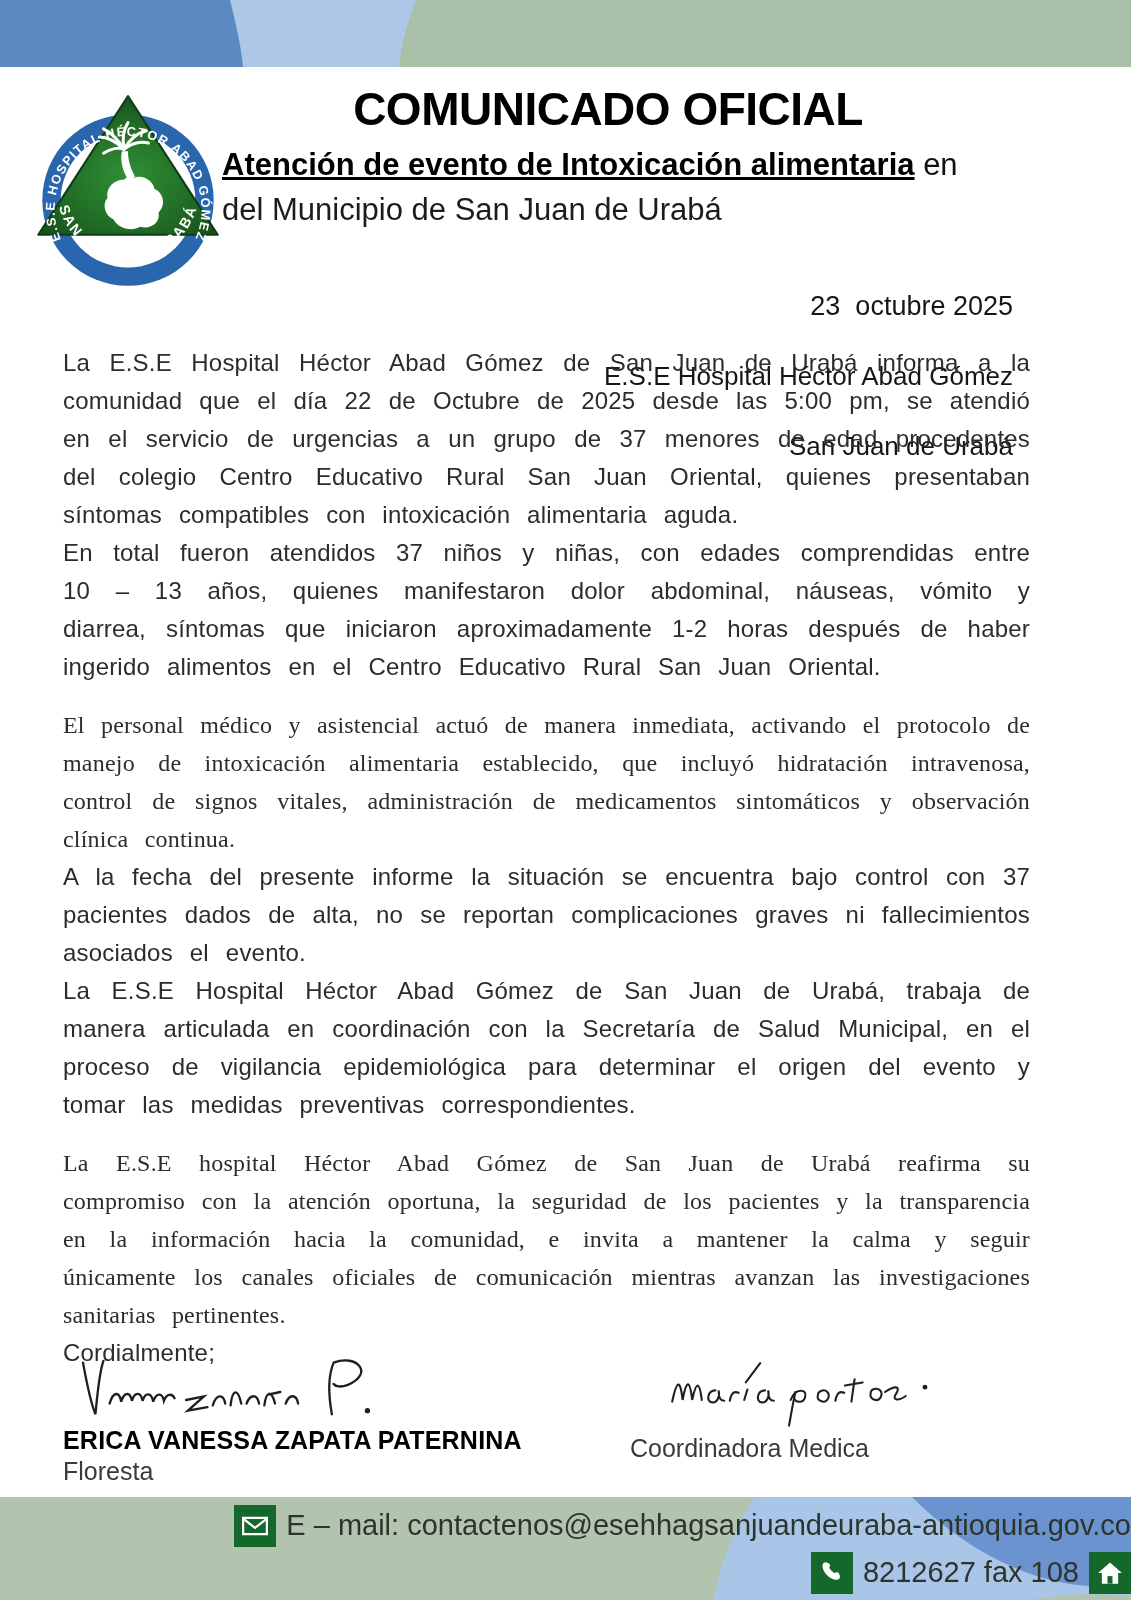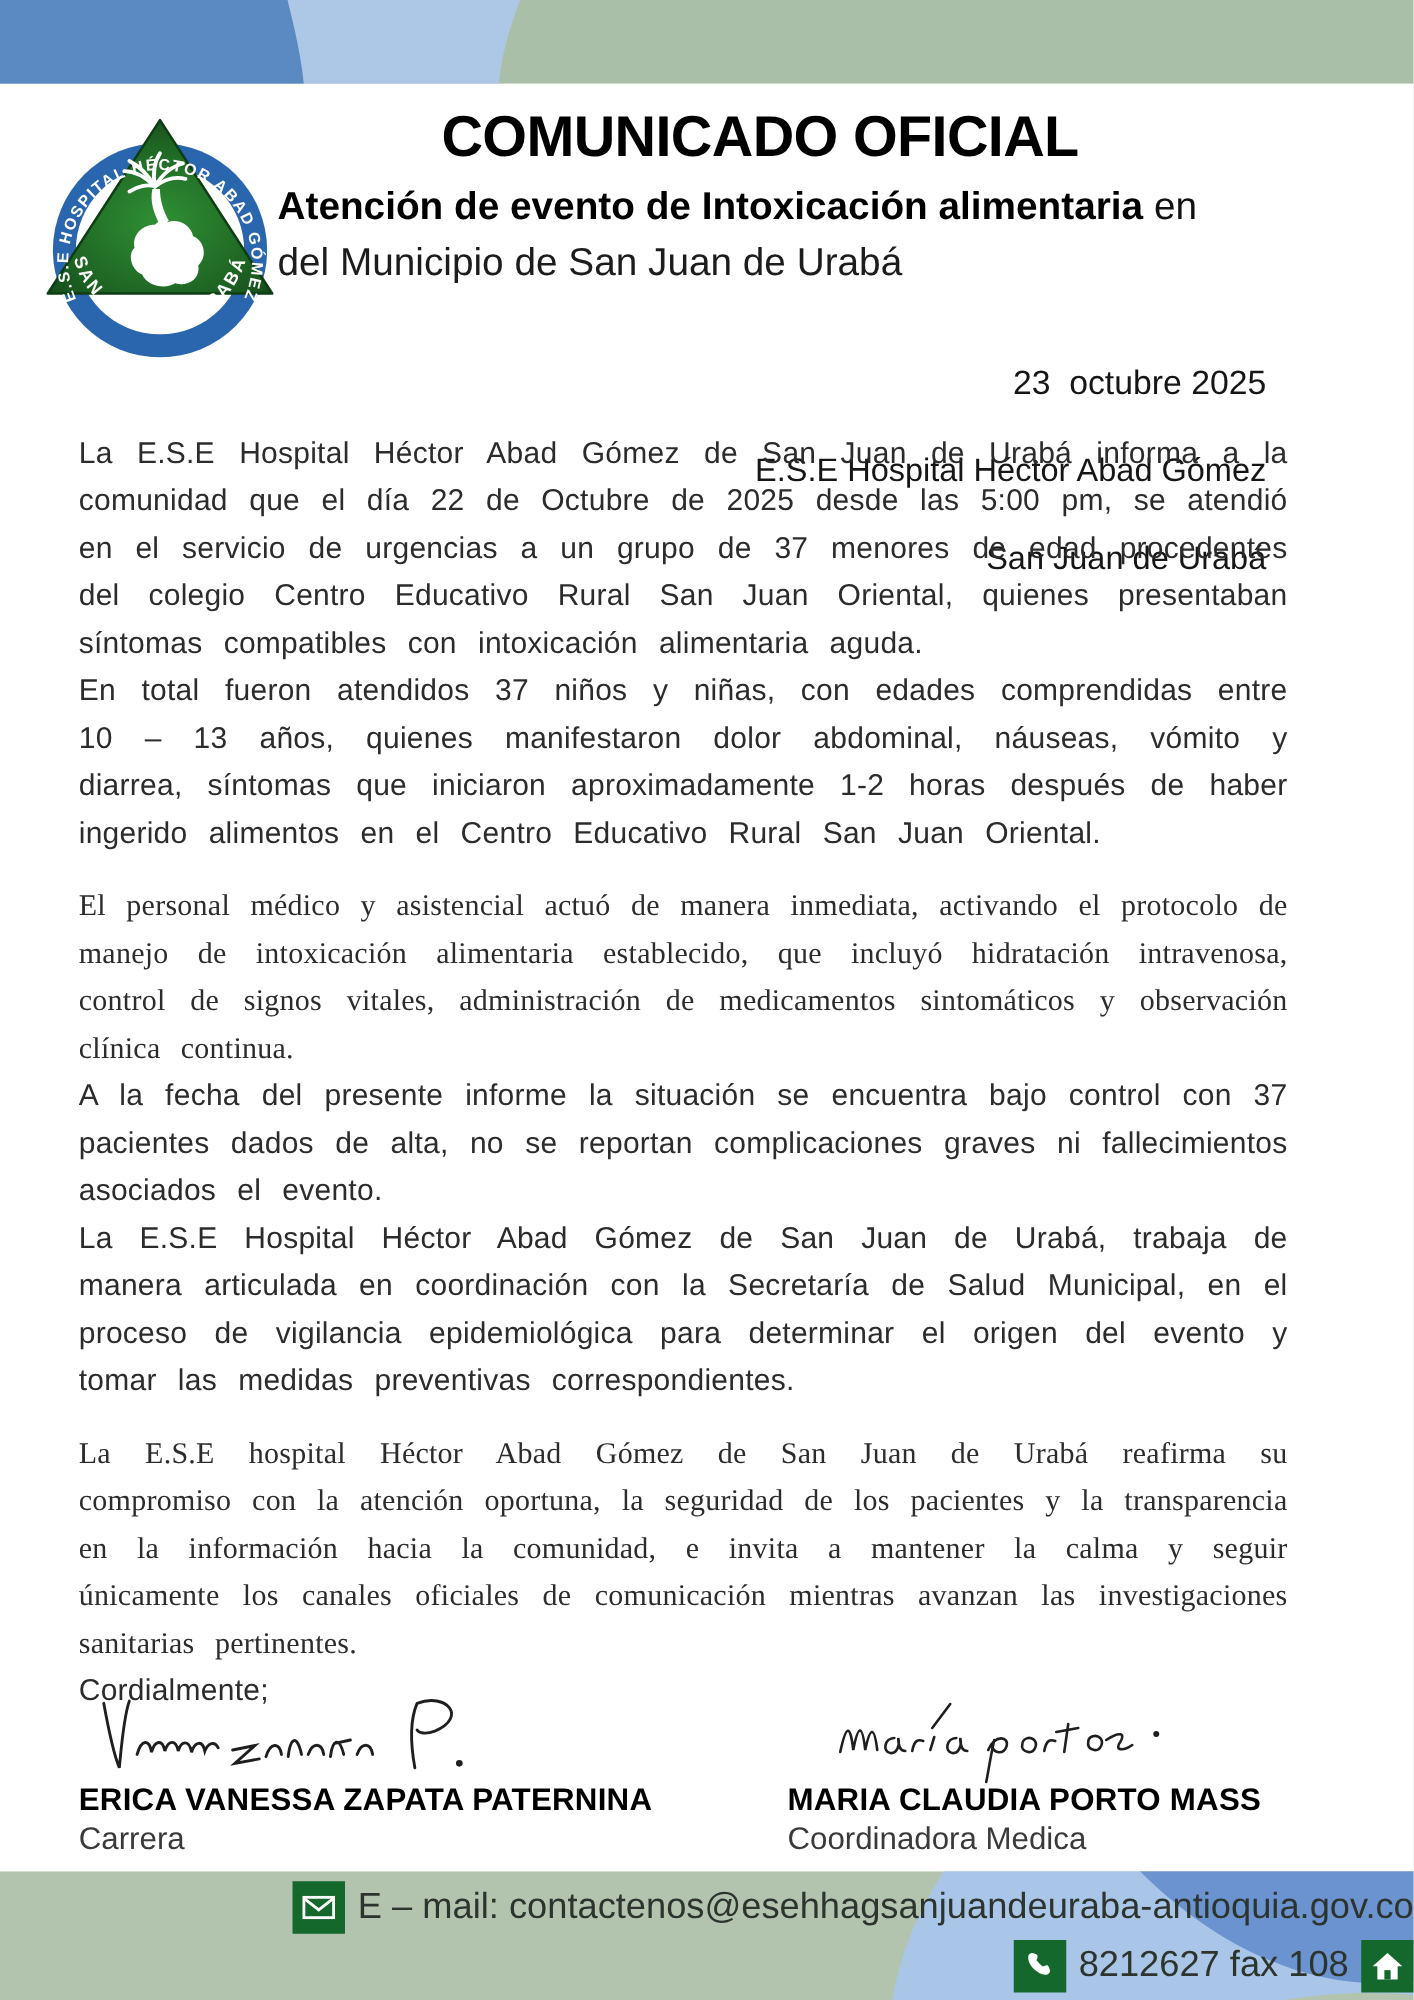--- a/index.html
+++ b/index.html
@@ -6,21 +6,21 @@
   .page{
     position:relative;width:1131px;height:1600px;margin:0 auto;
     background:#ffffff;overflow:hidden;
     font-family:"Liberation Sans",sans-serif;color:#2e2e2e;
   }
   .band-top{position:absolute;top:0;left:0;display:block;}
   .logo{position:absolute;top:90px;left:36px;width:184px;height:204px;}
   .header-text{position:absolute;left:222px;top:82px;width:812px;color:#000;}
   .doc-title{margin:0 40px 6px 0;font-size:46px;font-weight:700;text-align:center;letter-spacing:-0.5px;color:#000;}
   .subtitle{font-size:31px;line-height:45px;font-weight:300;color:#111;}
-  .subtitle .b{font-weight:700;color:#000;}
+  .subtitle .b{font-weight:700;color:#000;text-decoration:underline;}
   .subline{font-size:31px;line-height:45px;font-weight:300;color:#1c1c1c;}
   .dateblock{position:absolute;right:118px;top:252px;text-align:right;font-weight:300;color:#161616;line-height:1.2;white-space:pre-wrap;}
   .dateblock .d1{font-size:27px;}
   .dateblock .d2,.dateblock .d3{font-size:26px;}
   .body-text{
     position:absolute;left:63px;top:344px;width:967px;
     font-size:24px;line-height:38px;font-weight:300;
     text-align:justify;word-spacing:0.42em;letter-spacing:0.2px;color:#2c2c2c;
   }
   .body-text p{margin:0;}
@@ -117,42 +117,41 @@
           <path d="M156 60 C160 47 168 47 170 58"></path>
           <path d="M176 60 C178 42 184 40 188 58"></path>
           <path d="M194 58 C198 47 206 47 208 58"></path>
           <path d="M214 60 C216 44 222 42 226 58 M218 48 L232 45"></path>
           <path d="M238 58 C242 47 250 47 252 58"></path>
           <path d="M290 70 C286 48 286 26 292 12 C318 2 338 24 308 37 C300 40 294 39 292 36"></path>
         </g>
         <circle cx="330" cy="66" r="3" fill="#1f1f1f"></circle>
       </svg>
       <div class="sig-name">ERICA VANESSA ZAPATA PATERNINA</div>
-      <div class="sig-role">Carrera</div>
+      <div class="sig-role">Floresta</div>
     </div>
     <div class="sig-col right">
       <svg class="sig-script" width="350" height="80" viewBox="0 0 360 100" role="img" aria-label="Maria porto.">
         <g stroke="#1f1f1f" stroke-width="2.6" fill="none" stroke-linecap="round">
           <path d="M14 62 C20 34 24 34 27 60 C32 34 36 34 39 60 C44 36 48 36 51 60"></path>
           <path d="M68 48 C58 48 56 62 64 63 C70 64 74 56 72 48 C72 56 74 61 79 61"></path>
           <path d="M86 61 C88 50 92 49 97 51"></path>
           <path d="M104 60 C106 54 107 50 108 47"></path>
           <path d="M106 38 L124 14"></path>
           <path d="M130 48 C120 48 118 62 126 63 C132 64 136 56 134 48 C134 56 136 61 141 61"></path>
           <path d="M168 50 C164 68 162 82 160 92"></path>
           <path d="M162 60 C168 44 184 46 180 57 C177 65 168 63 166 57"></path>
           <path d="M196 55 C196 48 204 46 208 50 C212 55 208 63 202 62 C197 61 195 58 196 55"></path>
           <path d="M218 61 C220 50 224 49 229 51"></path>
           <path d="M242 34 L238 62 M230 42 L252 38"></path>
           <path d="M262 52 C262 46 270 44 274 48 C278 53 274 61 268 60 C263 59 261 56 262 52"></path>
           <path d="M280 50 C292 42 300 42 294 52 C288 60 296 62 306 55"></path>
         </g>
         <circle cx="330" cy="44" r="3" fill="#1f1f1f"></circle>
       </svg>
-      <div class="sig-name">MARIA CLAUDIA PORTO MASS</div>
       <div class="sig-role">Coordinadora Medica</div>
     </div>
   </div>
 
   <div class="footer">
     <svg class="footer-bg" width="1131" height="103" viewBox="0 0 1131 103" aria-hidden="true">
       <rect width="1131" height="103" fill="#b2c4ae"></rect>
       <path d="M755 0 C733 34 719 70 714 103 H1131 V0 Z" fill="#a9c6e8"></path>
       <path d="M912 0 H1131 V88 C1046 99 968 56 912 0 Z" fill="#6b93cf"></path>
       <path d="M1028 103 C1062 97 1098 96 1131 99 V103 Z" fill="#b2c4ae"></path>

